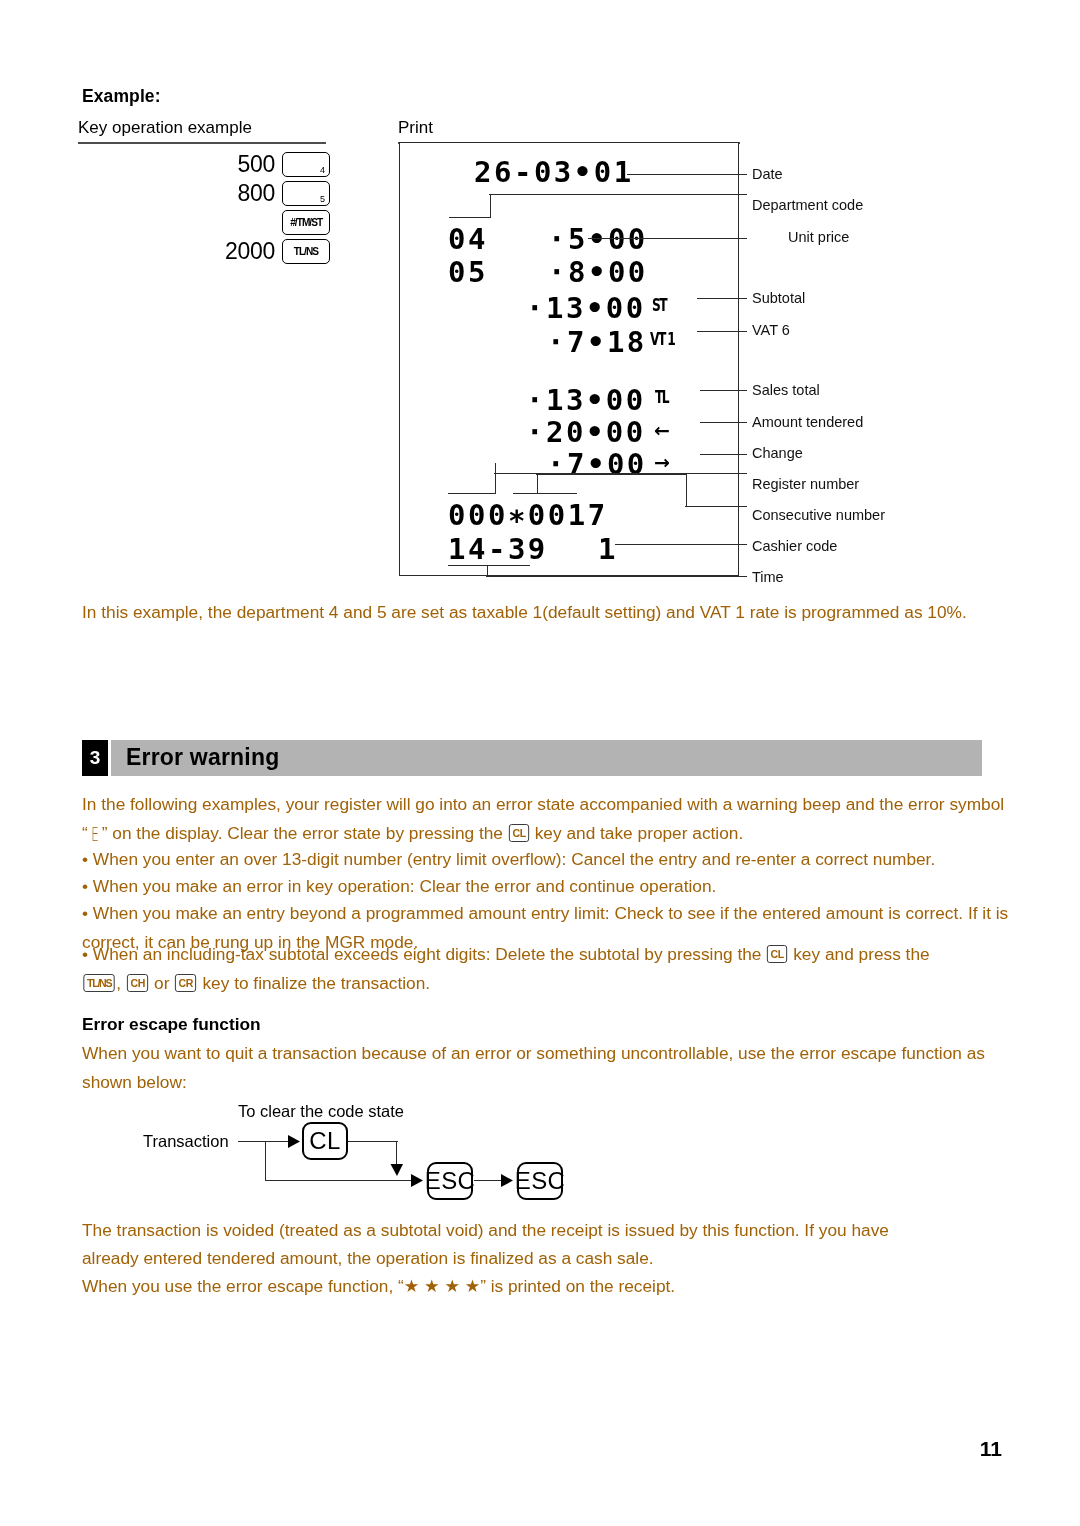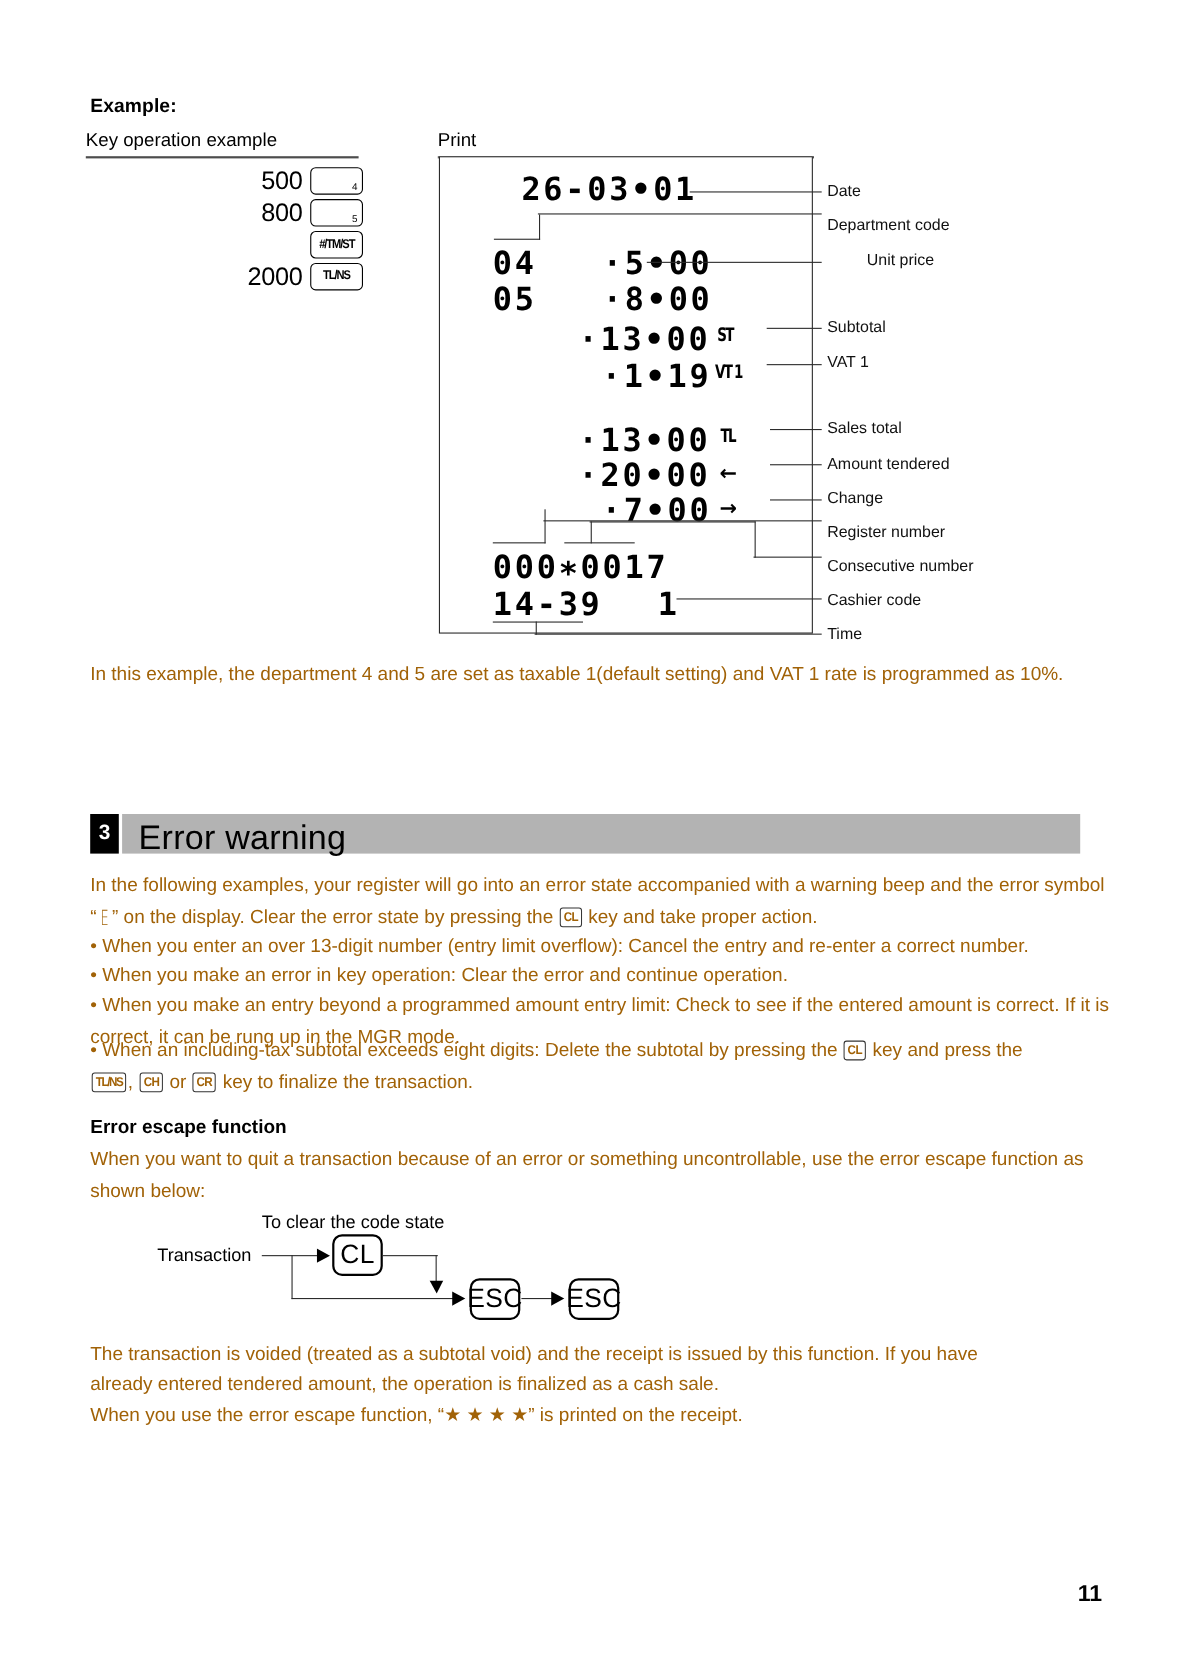--- a/index.html
+++ b/index.html
@@ -183,22 +183,22 @@
   .sect .bar {
     position: absolute;
     left: 29px; top: 0;
     right: 0; height: 36px;
     background: #b3b3b3;
   }
   .sect .title {
     position: absolute;
     left: 44px;
     top: 4px;
-    font-size: 31px;
-    font-weight: normal;
+    font-size: 23px;
+    font-weight: bold;
     letter-spacing: 0.2px;
   }
 
   
   .chip {
     display: inline-block;
     border: 1.4px solid #333;
     border-radius: 3px;
     padding: 0px 3px;
     font-size: 11.5px;
@@ -298,21 +298,21 @@
 
     <div class="rc-line rc-amt" style="left:48px; top:79px;">04</div>
     <div class="rc-line rc-amt" style="left:148px; top:79px;">⋅5•00</div>
 
     <div class="rc-line rc-amt" style="left:48px; top:112px;">05</div>
     <div class="rc-line rc-amt" style="left:148px; top:112px;">⋅8•00</div>
 
     <div class="rc-line rc-amt" style="left:126px; top:148px;">⋅13•00</div>
     <div class="rc-line rc-mark" style="left:252px; top:152px;">ST</div>
 
-    <div class="rc-line rc-amt" style="left:147px; top:182px;">⋅1•19</div>
+    <div class="rc-line rc-amt" style="left:147px; top:182px;">⋅7•18</div>
     <div class="rc-line rc-mark" style="left:250px; top:186px;">VT 1</div>
 
     <div class="rc-line rc-amt" style="left:126px; top:240px;">⋅13•00</div>
     <div class="rc-line rc-mark" style="left:255px; top:244px;">TL</div>
 
     <div class="rc-line rc-amt" style="left:126px; top:272px;">⋅20•00</div>
     <div class="rc-line rc-arrow" style="left:254px; top:276px;">←</div>
 
     <div class="rc-line rc-amt" style="left:147px; top:304px;">⋅7•00</div>
     <div class="rc-line rc-arrow" style="left:254px; top:308px;">→</div>
@@ -358,21 +358,21 @@
   <div class="ln h" style="left:685px; top:506px; width:62px;"></div>
 
   <div class="ln h" style="left:615px; top:544px; width:132px;"></div>
 
   <div class="ln h" style="left:486px; top:576px; width:261px;"></div>
 
   <div class="anno" style="left:752px; top:166px;">Date</div>
   <div class="anno" style="left:752px; top:197px;">Department code</div>
   <div class="anno" style="left:788px; top:229px;">Unit price</div>
   <div class="anno" style="left:752px; top:290px;">Subtotal</div>
-  <div class="anno" style="left:752px; top:322px;">VAT 1</div>
+  <div class="anno" style="left:752px; top:322px;">VAT 6</div>
   <div class="anno" style="left:752px; top:382px;">Sales total</div>
   <div class="anno" style="left:752px; top:414px;">Amount tendered</div>
   <div class="anno" style="left:752px; top:445px;">Change</div>
   <div class="anno" style="left:752px; top:476px;">Register number</div>
   <div class="anno" style="left:752px; top:507px;">Consecutive number</div>
   <div class="anno" style="left:752px; top:538px;">Cashier code</div>
   <div class="anno" style="left:752px; top:569px;">Time</div>
 
   <div class="para" style="left:82px; top:598px; width:930px;">In this example, the department 4 and 5 are set as taxable 1(default setting) and VAT 1 rate is programmed as 10%.</div>
 

